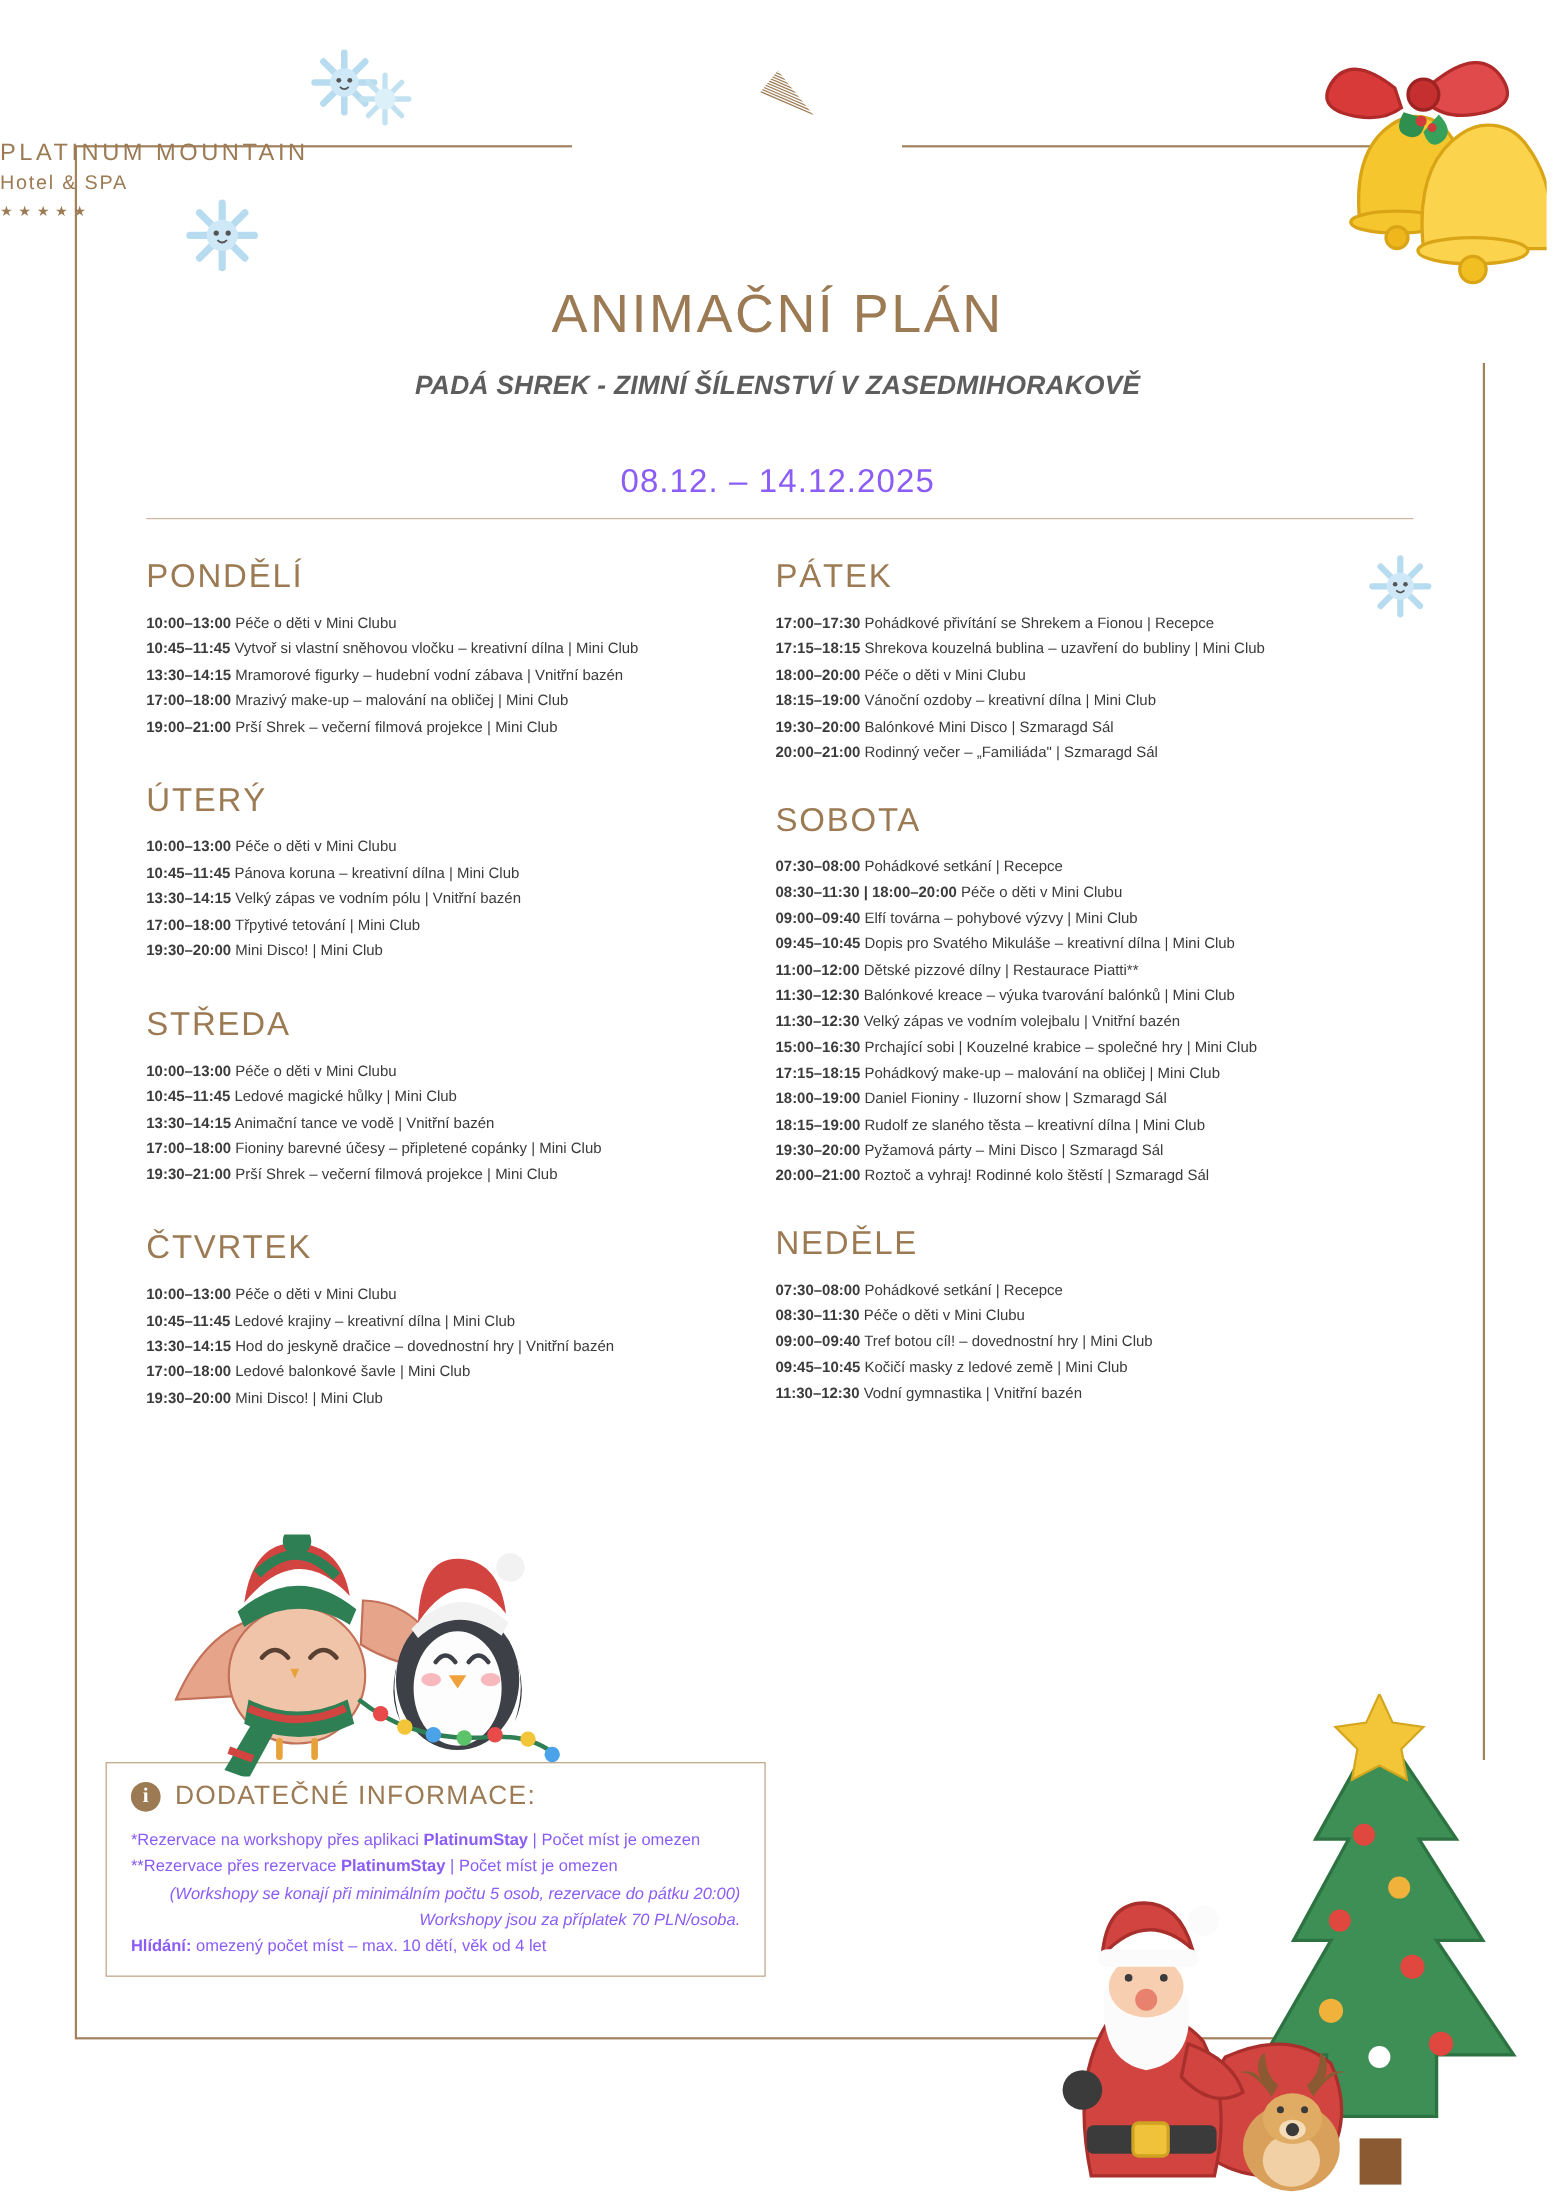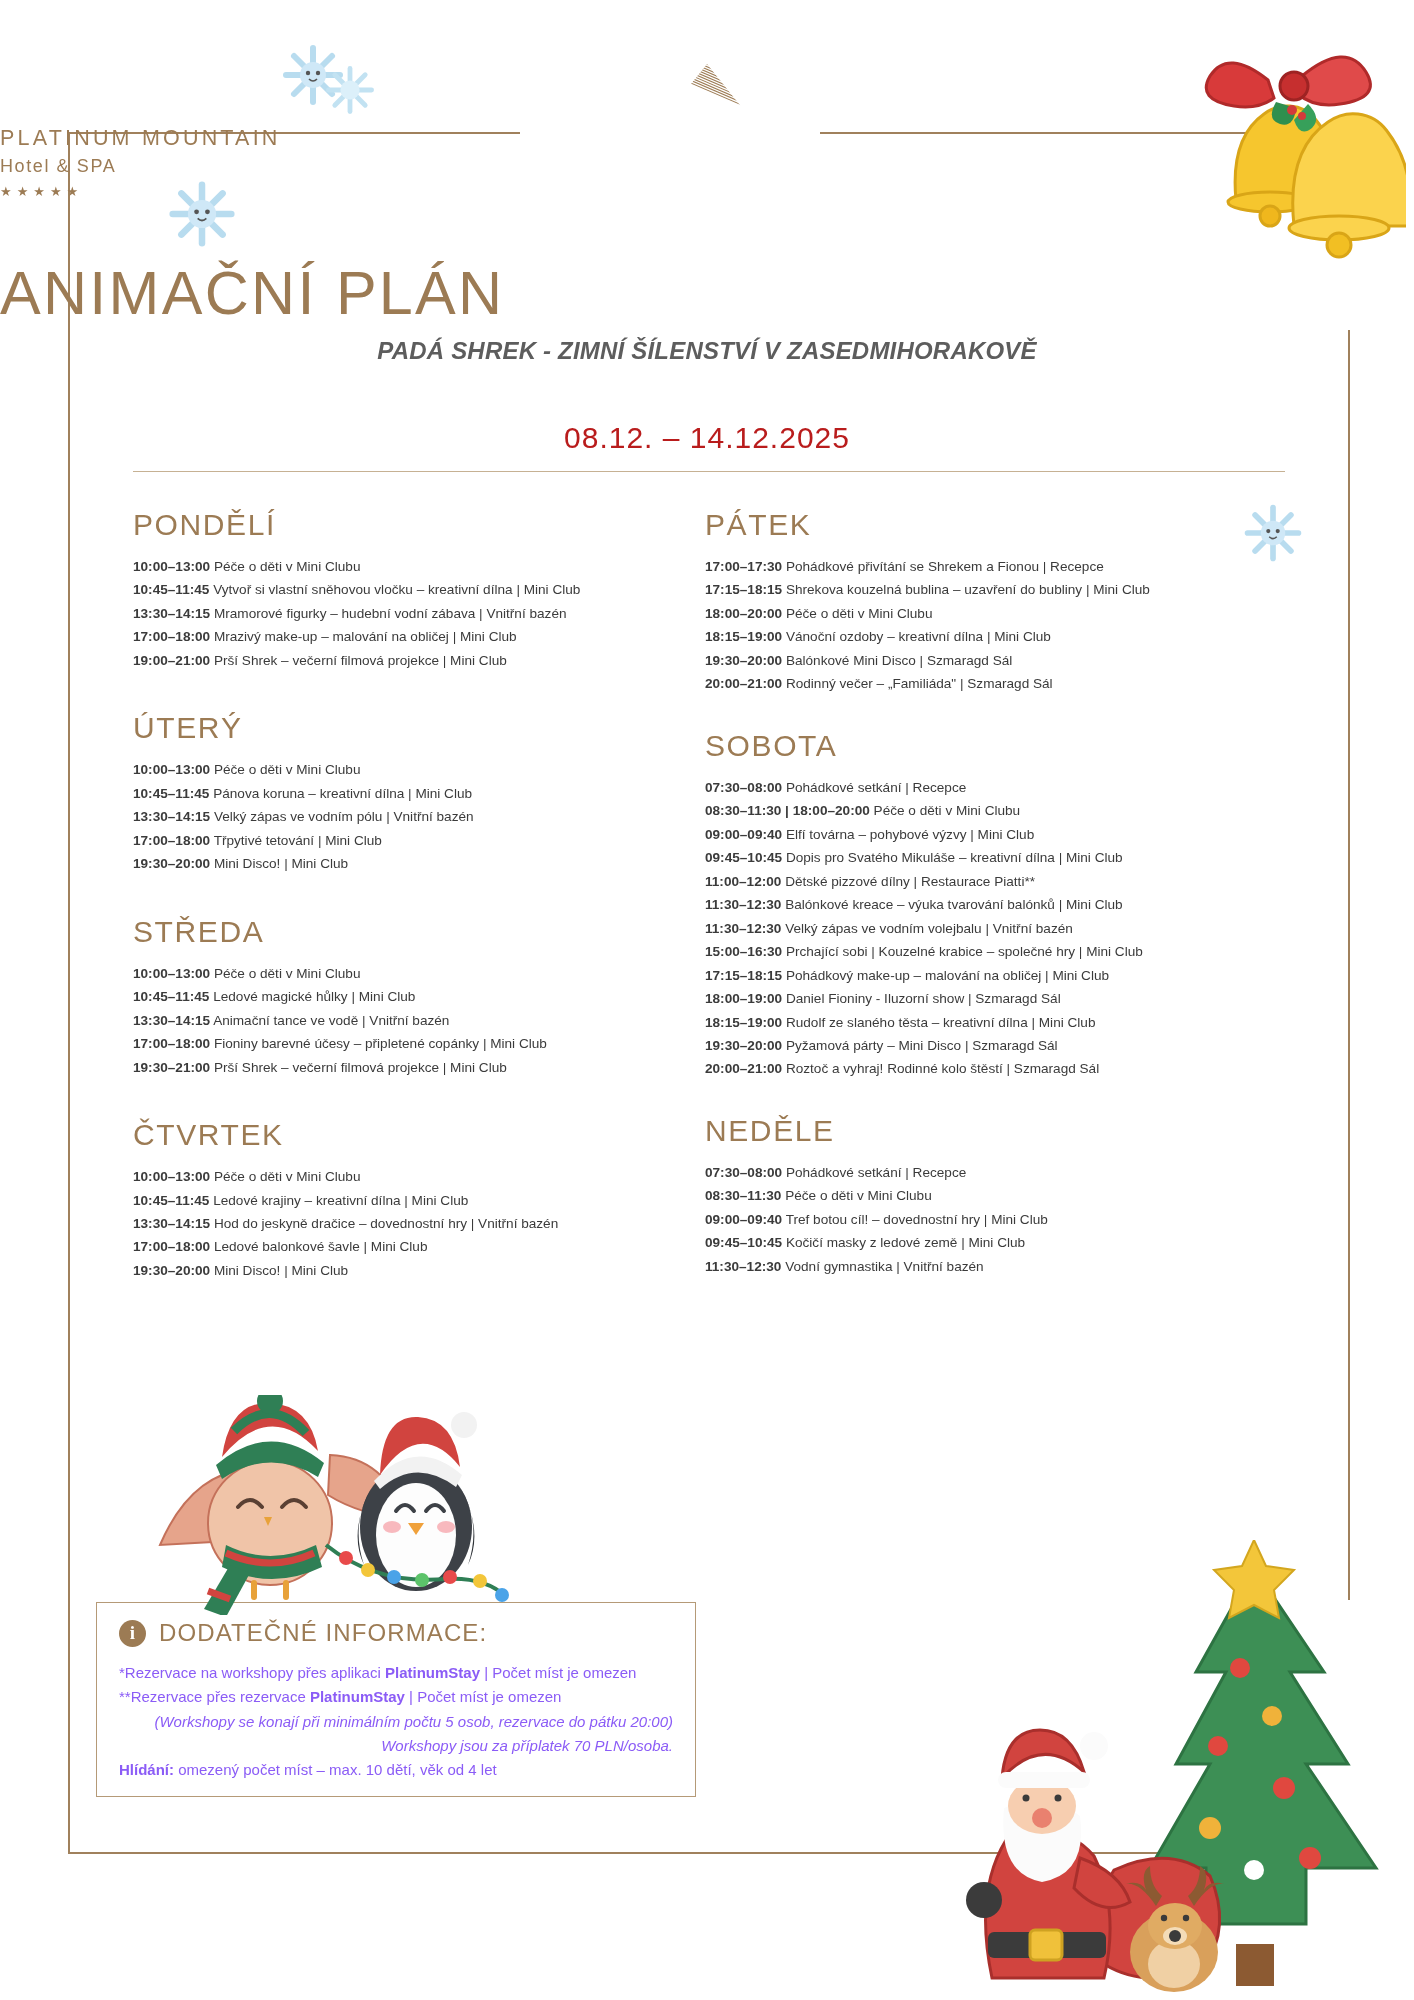--- a/index.html
+++ b/index.html
@@ -86,21 +86,22 @@
     letter-spacing: 5px;
     color: #9c7b54;
     margin-top: 7px;
   }
 
   
   .title {
     position: absolute;
     left: 0; right: 0;
     top: 258px;
-    font-size: 61px;
+    text-align: center;
+    font-size: 49px;
     letter-spacing: 2.3px;
     color: #9c7b54;
     font-weight: 400;
   }
   .subtitle {
     position: absolute;
     left: 0; right: 0;
     top: 337px;
     text-align: center;
     font-size: 24px;
@@ -108,21 +109,21 @@
     font-weight: bold;
     color: #5d5d5d;
     letter-spacing: 0.2px;
   }
   .daterange {
     position: absolute;
     left: 0; right: 0;
     top: 421px;
     text-align: center;
     font-size: 30px;
-    color: #b91c1c;
+    color: #8b5cf6;
     letter-spacing: 1px;
   }
   .rule {
     position: absolute;
     left: 133px;
     top: 471px;
     width: 1152px;
     border-top: 1px solid #c6b193;
   }
 

